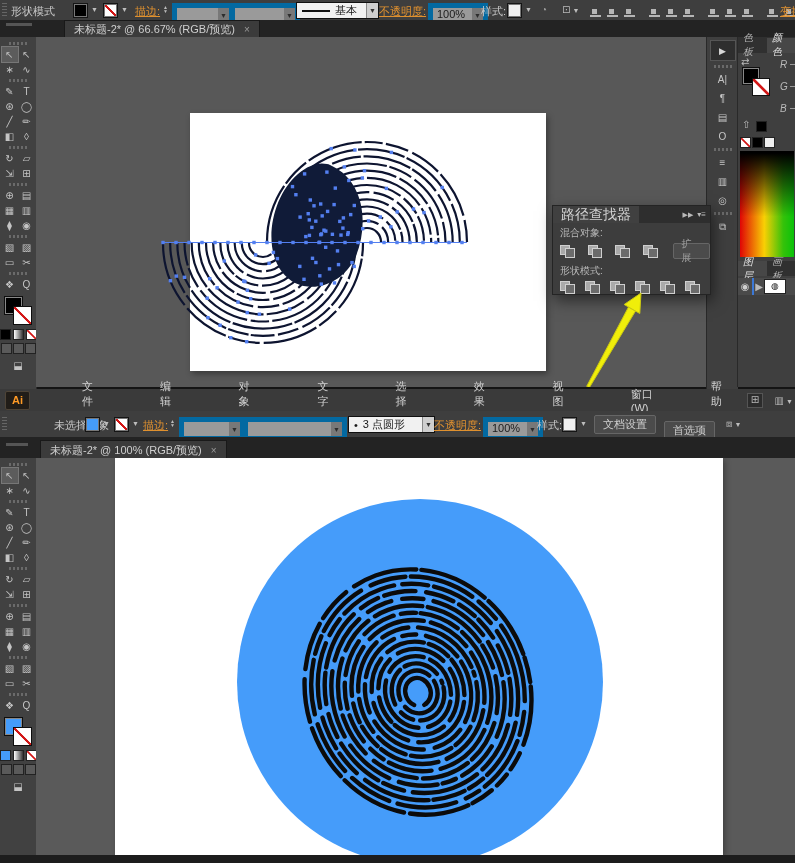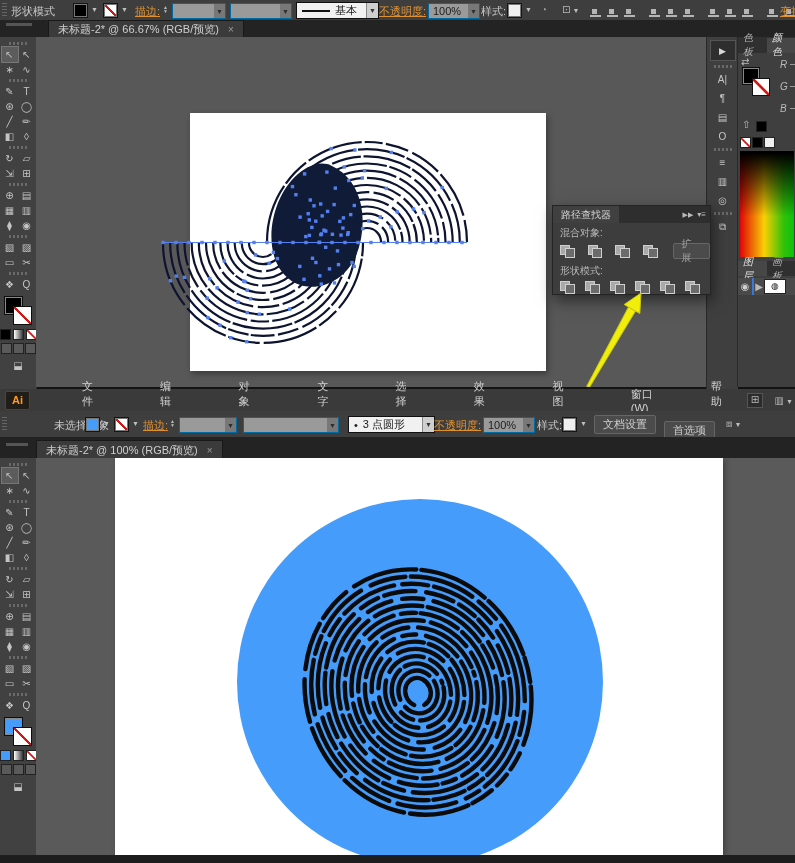--- a/index.html
+++ b/index.html
@@ -11,42 +11,42 @@
   .t11{font-size:11px;color:#c9c9c9;white-space:nowrap;}
   .t10{font-size:10px;color:#b9b9b9;white-space:nowrap;}
   .orange{color:#e0912f;}
   .grip{width:5px;height:14px;background:repeating-linear-gradient(to bottom,#666 0 1px,transparent 1px 3px);}
   .swatch{width:13px;height:13px;border:1px solid #151515;box-shadow:0 0 0 1px #777 inset;display:inline-block;}
   .sw-black{background:#000;}
   .sw-white{background:#efefef;}
   .sw-blue{background:#459CFA;}
   .sw-none{background:linear-gradient(to top right,#fff 43%,#d21616 45%,#d21616 55%,#fff 57%);}
   .dda{font-size:7px;color:#bdbdbd;padding:0 2px;}
-  .ddgray{height:14px;background:#9a9a9a;border:1px solid #0369a1;display:flex;align-items:center;}
+  .ddgray{height:14px;background:#9a9a9a;border:5px solid #0369a1;display:flex;}
   .ddgray .cap{width:11px;height:100%;background:#787878;color:#2d2d2d;font-size:7px;display:flex;align-items:center;justify-content:center;margin-left:auto;}
   .whitebox{height:15px;background:#f1f1f1;border:1px solid #101010;color:#181818;font-size:11px;display:flex;align-items:center;padding-left:5px;}
   .whitebox .cap{width:11px;height:100%;background:#cfcfcf;color:#333;font-size:7px;display:flex;align-items:center;justify-content:center;margin-left:auto;border-left:1px solid #888;}
   .stepper{display:flex;flex-direction:column;font-size:5px;color:#bbb;line-height:4px;}
   .btn{height:17px;background:#4b4b4b;border:1px solid #666;border-radius:2px;color:#cfcfcf;font-size:11px;display:flex;align-items:center;padding:0 8px;}
   .optbar{background:#3e3e3e;border-bottom:1px solid #2a2a2a;}
   .tabbar{background:#232323;}
-  .doctab{height:17px;background:#3b3b3b;border:1px solid #191919;border-bottom:none;color:#cfcfcf;font-size:11px;display:flex;align-items:center;gap:9px;padding:0 9px;}
+  .doctab{height:17px;background:#3b3b3b;border:1px solid #191919;border-bottom:none;color:#cfcfcf;font-size:11px;display:flex;align-items:center;gap:9px;padding:0 9px;margin-left:16px;}
   .doctab .x{color:#9a9a9a;font-size:10px;}
   .toolcol{background:#414141;border-right:1px solid #2a2a2a;display:flex;flex-direction:column;align-items:center;padding-top:3px;}
   .tooldash{width:18px;height:3px;background:repeating-linear-gradient(to right,#6a6a6a 0 2px,transparent 2px 4px);margin:2px 0;}
   .toolrow{display:flex;gap:1px;}
   .tool{width:16px;height:15px;color:#c4c4c4;font-size:10px;display:flex;align-items:center;justify-content:center;}
   .tool.active{background:#5c5c5c;outline:1px solid #777;}
   .fs-stack{position:relative;width:28px;height:30px;margin-top:4px;}
   .fs-fill{position:absolute;left:0;top:0;width:17px;height:17px;border:1px solid #0e0e0e;box-shadow:0 0 0 1px #888 inset;}
   .fs-stroke{position:absolute;left:9px;top:10px;width:17px;height:17px;border:1px solid #0e0e0e;background:linear-gradient(to top right,#fff 44%,#d21616 46%,#d21616 54%,#fff 56%);}
   .mini{width:9px;height:9px;border:1px solid #222;}
   .pf-panel{background:#3d3d3d;border:1px solid #242424;box-shadow:2px 6px 14px rgba(0,0,0,.5);}
   .pf-head{height:17px;background:#2e2e2e;display:flex;align-items:center;}
-  .pf-tab{height:100%;background:#404040;color:#d4d4d4;font-size:10px;display:flex;align-items:center;padding:0 8px;}
+  .pf-tab{height:100%;background:#404040;color:#d4d4d4;font-size:14px;display:flex;align-items:center;padding:0 8px;}
   .pfi{width:15px;height:13px;position:relative;display:inline-block;}
   .pfi::before{content:"";position:absolute;left:0;top:0;width:8px;height:8px;background:#a9a9a9;border:1px solid #cfcfcf;}
   .pfi::after{content:"";position:absolute;right:0;bottom:0;width:8px;height:8px;background:#6b6b6b;border:1px solid #cfcfcf;}
   .ai-ic{width:11px;height:10px;border-bottom:2px solid #b5b5b5;position:relative;display:inline-block;margin-right:6px;}
   .ai-ic::before{content:"";position:absolute;left:2px;bottom:1px;width:5px;height:5px;background:#b5b5b5;}
   .dockstrip{background:#3f3f3f;border-left:1px solid #292929;display:flex;flex-direction:column;align-items:center;padding-top:3px;}
   .dock-ic{width:22px;height:17px;color:#c6c6c6;font-size:10px;display:flex;align-items:center;justify-content:center;margin:1px 0;}
   .dock-btn{width:24px;height:19px;background:#2e2e2e;border:1px solid #555;color:#d8d8d8;font-size:9px;display:flex;align-items:center;justify-content:center;margin-bottom:2px;}
   .panelcol{background:#3f3f3f;border-left:1px solid #292929;}
   .ptab{height:15px;font-size:10px;color:#b5b5b5;display:flex;align-items:center;padding:0 5px;}
@@ -474,21 +474,21 @@
       <span class="abs t11" style="left:537px;top:7px;">样式:</span>
       <span class="abs swatch sw-white" style="left:562px;top:6px;"></span>
       <span class="abs dda" style="left:578px;top:9px;">▼</span>
       <span class="abs btn" style="left:594px;top:4px;">文档设置</span>
       <span class="abs btn" style="left:664px;top:10px;">首选项</span>
       <span class="abs t10" style="left:726px;top:7px;">⧈<span class="dda">▼</span></span>
     </div>
 
     <div class="abs tabbar" style="left:0;top:48px;width:795px;height:21px;">
       <span class="abs" style="left:6px;top:6px;width:22px;height:3px;background:#555;"></span>
-      <div class="abs doctab" style="left:36px;top:3px;height:18px;">
+      <div class="abs doctab" style="left:24px;top:3px;height:18px;">
         <span>未标题-2* @ 100% (RGB/预览)</span>
         <span class="x">×</span>
       </div>
     </div>
 
     <div class="abs toolcol" id="toolcol-bottom" style="left:0;top:69px;width:36px;height:405px;">
         <div class="tooldash"></div>
         <div class="toolrow">
           <span class="tool active">↖</span>
           <span class="tool">↖</span>

